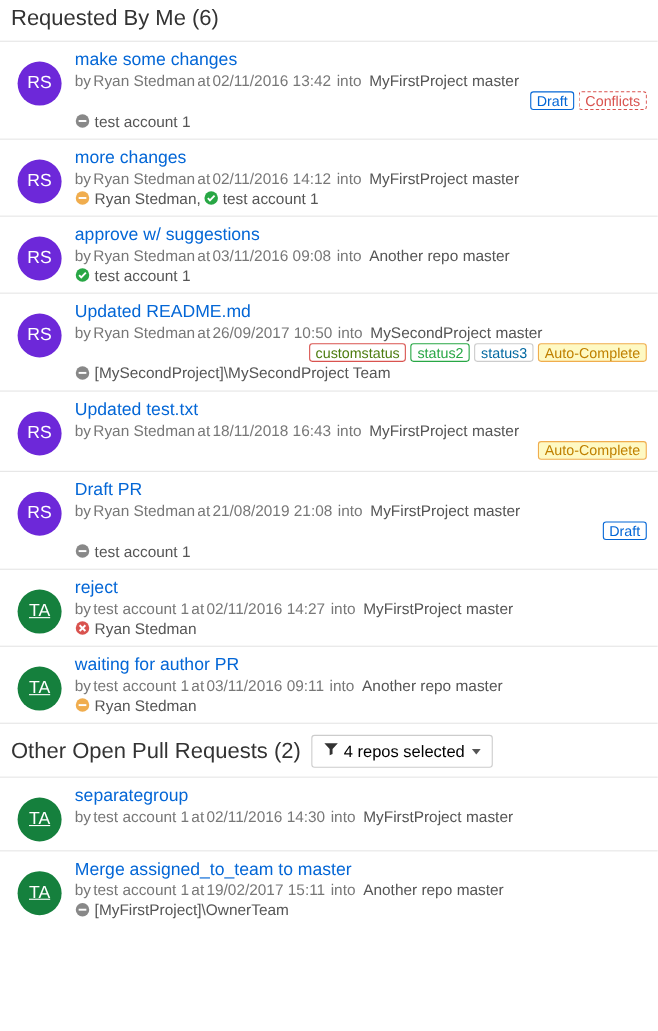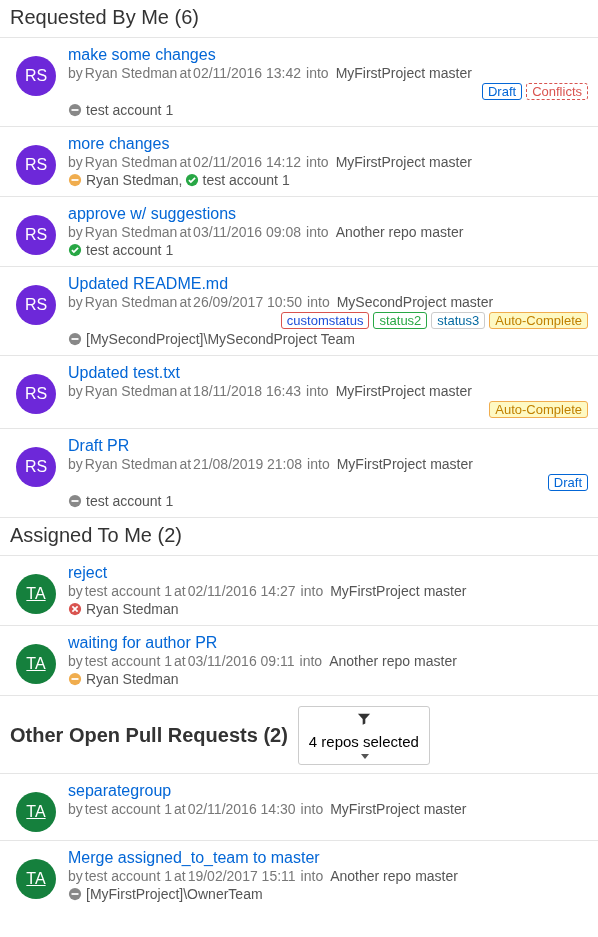--- a/index.html
+++ b/index.html
@@ -19,34 +19,33 @@
     }
     .section-header-row {
       display: flex;
       align-items: center;
       gap: 10px;
       padding: 10px 10px 8px 10px;
       border-bottom: 1px solid #e5e5e5;
     }
     .section-header-row .section-header-text {
       font-size: 20px;
-      font-weight: 700;
+      font-weight: 400;
       color: #333;
     }
     .filter-btn {
       display: inline-flex;
       align-items: center;
       gap: 4px;
       border: 1px solid #ccc;
       background: #fff;
       padding: 5px 10px;
       font-size: 15px;
       cursor: pointer;
       border-radius: 3px;
-      flex-direction: column;
     }
     .pr-item {
       display: flex;
       padding: 8px 10px 8px 16px;
       border-bottom: 1px solid #e5e5e5;
       gap: 12px;
     }
     .pr-item:last-child { border-bottom: none; }
     .avatar {
       width: 40px;
@@ -90,21 +89,21 @@
     .tag {
       display: inline-block;
       padding: 0px 5px;
       font-size: 13px;
       border: 1px solid;
       border-radius: 3px;
       background: #fff;
     }
     .tag.blue { color: #0366d6; border-color: #0366d6; }
     .tag.red-dashed { color: #d9534f; border: 1px dashed #d9534f; }
-    .tag.red { color: #1d4ed8; border-color: #d9534f; }
+    .tag.red { color: #4d7c0f; border-color: #d9534f; }
     .tag.green { color: #28a745; border-color: #28a745; }
     .tag.gray { color: #0369a1; border-color: #ccc; }
     .tag.orange { color: #c08000; border-color: #f0ad4e; background: #fef9c3; }
     .reviewers {
       color: #555;
       font-size: 14px;
       display: flex;
       align-items: center;
       flex-wrap: wrap;
       gap: 2px;
@@ -351,21 +350,20 @@
         </div><div class="reviewers">
           <span class="status-icon">
             <svg viewBox="0 0 16 16">
               <circle cx="8" cy="8" r="7" fill="#888"></circle>
               <rect x="4" y="7" width="8" height="2" fill="#fff"></rect>
             </svg>
           </span>
           <span>test account 1</span>
         </div></div>
     </div>
-    <div class="section-header">Assigned To Me (2)</div>
     <div class="pr-item">
       <div class="avatar ta">TA</div>
       <div class="pr-body"><a href="#" class="pr-title">reject</a><div class="pr-meta">
           <span>by</span> 
           <span>test account 1</span> 
           <span>at</span> 
           <span>02/11/2016 14:27</span>
           <span class="into">into</span>
           <span class="repo-icon">
             <svg viewBox="0 0 16 16" fill="currentColor">

